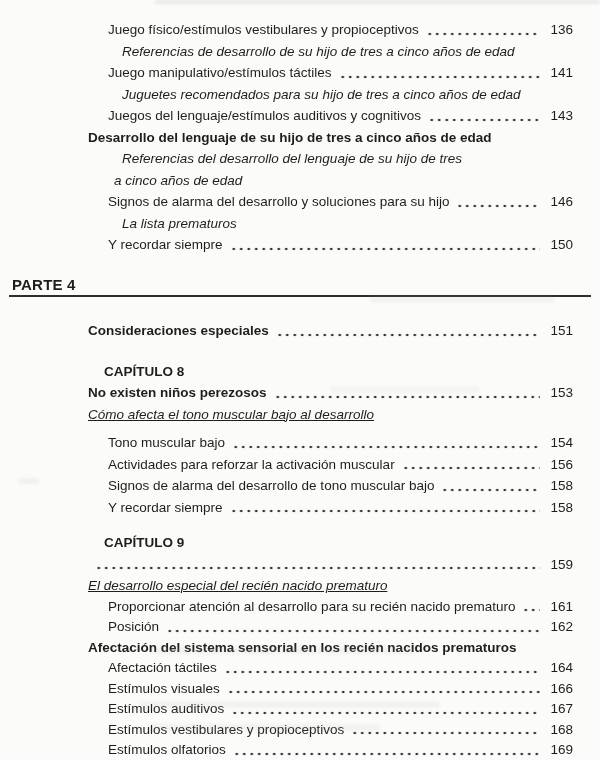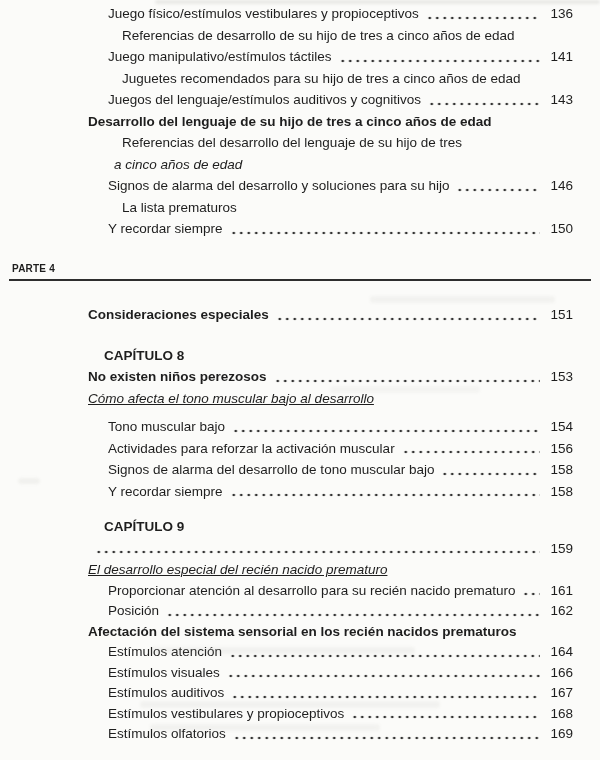--- a/index.html
+++ b/index.html
@@ -36,33 +36,33 @@
     margin:0 7px 4px 7px;
     background-image:radial-gradient(circle, var(--dot) 1.25px, rgba(0,0,0,0) 1.6px);
     background-size:7.5px 6px;
     background-position:left bottom;
     background-repeat:repeat-x;
   }
   .row .pg{flex:0 0 auto;min-width:26px;text-align:right;}
 
   
   .row.entry{padding-left:108px;}
-  .row.italic{padding-left:122px;text-align:center;}
+  .row.italic{padding-left:122px;font-style:italic;text-align:center;}
   .row.italic2{padding-left:114px;font-style:italic;}
   .row.bold{padding-left:88px;}
   .row.bold .lbl{font-weight:700;}
   .row.chapter{padding-left:104px;}
   .row.chapter .lbl{font-weight:700;}
   .row.chapter-desc{padding-left:88px;font-style:italic;text-decoration:underline;}
 
   
-  [data-section="chapter7-tail"]{padding-top:3px;}
+  [data-section="chapter7-tail"]{padding-top:19px;}
   .part-head{
     margin:21px 0 0 12px;
-    font-size:10px;
+    font-size:15px;
     font-weight:700;
     letter-spacing:.2px;
     line-height:15px;
   }
   .part-rule{height:2.5px;background:var(--rule);margin:3px 9px 0 9px;}
   [data-section="part4-title"]{margin-top:23px;}
   [data-section="capitulo8-header"]{margin-top:19px;}
   [data-section="capitulo8-entries"]{margin-top:7px;}
   [data-section="capitulo9-header"]{margin-top:14px;}
   [data-section="capitulo9-entries"] .row{height:20.5px;line-height:20.5px;}
@@ -213,21 +213,21 @@
       <div class="row entry">
     <span class="lbl">Posición</span>
     <span class="leader"></span>
     <span class="pg">162</span>
   </div>
       <div class="row bold">
     <span class="lbl">Afectación del sistema sensorial en los recién nacidos prematuros</span>
 
   </div>
       <div class="row entry">
-    <span class="lbl">Estímulos atención</span>
+    <span class="lbl">Afectación táctiles</span>
     <span class="leader"></span>
     <span class="pg">164</span>
   </div>
       <div class="row entry">
     <span class="lbl">Estímulos visuales</span>
     <span class="leader"></span>
     <span class="pg">166</span>
   </div>
       <div class="row entry">
     <span class="lbl">Estímulos auditivos</span>

